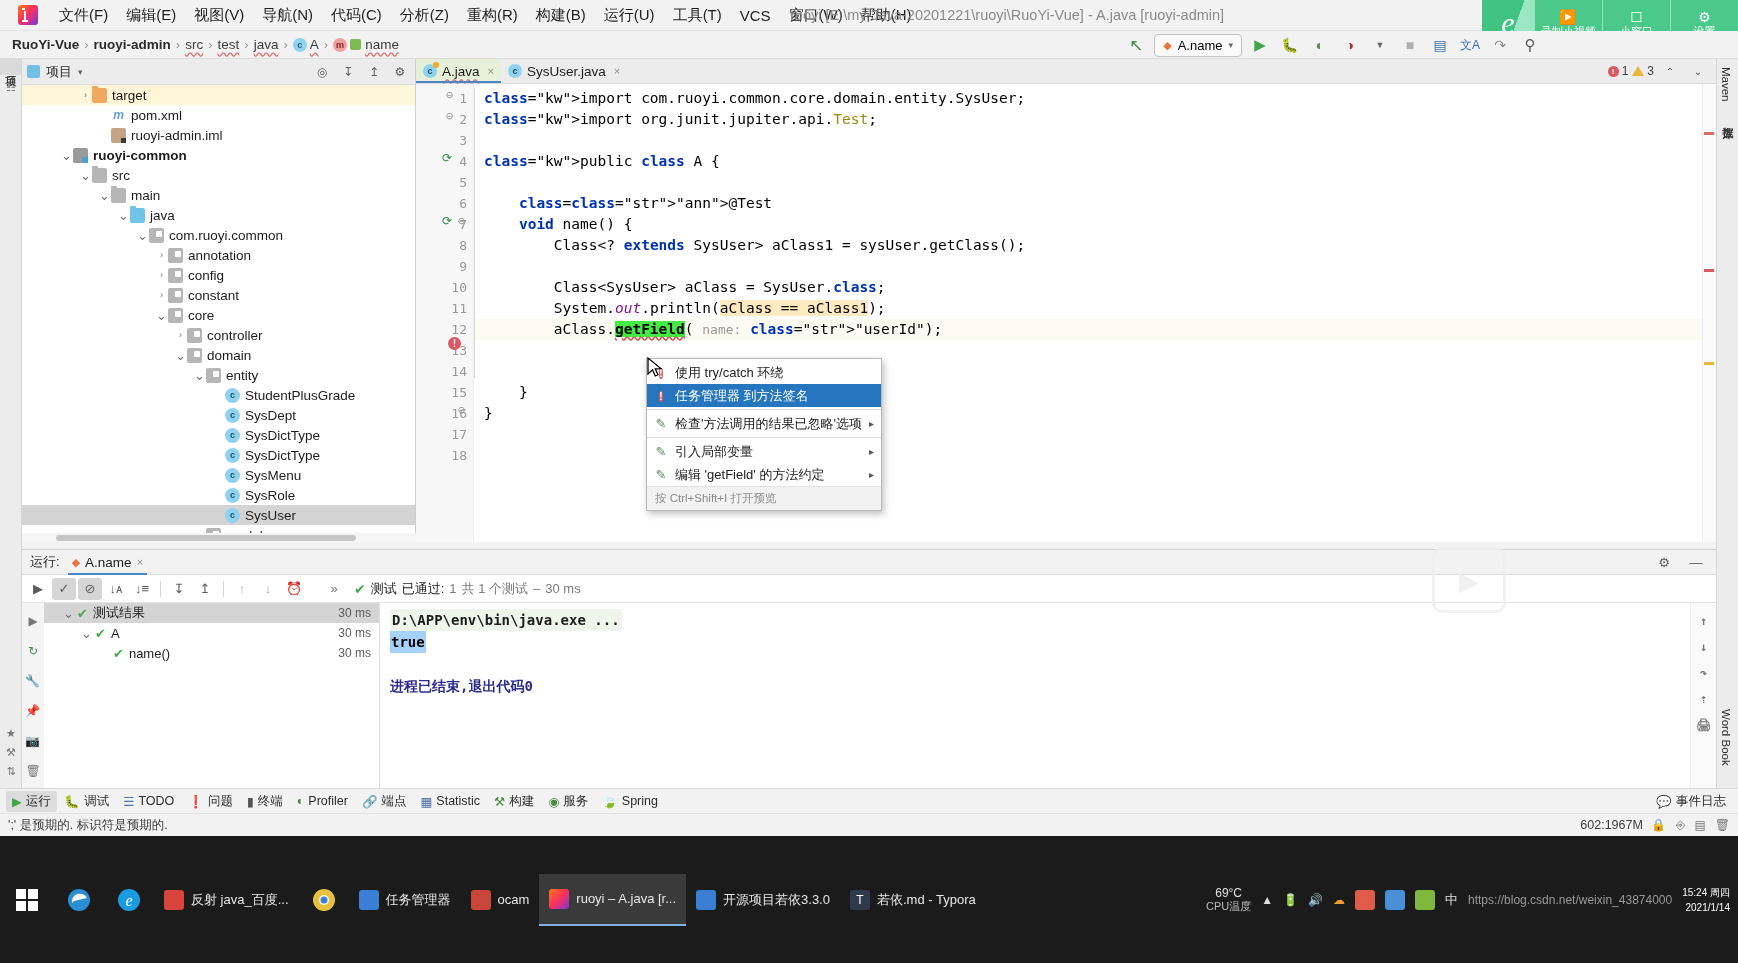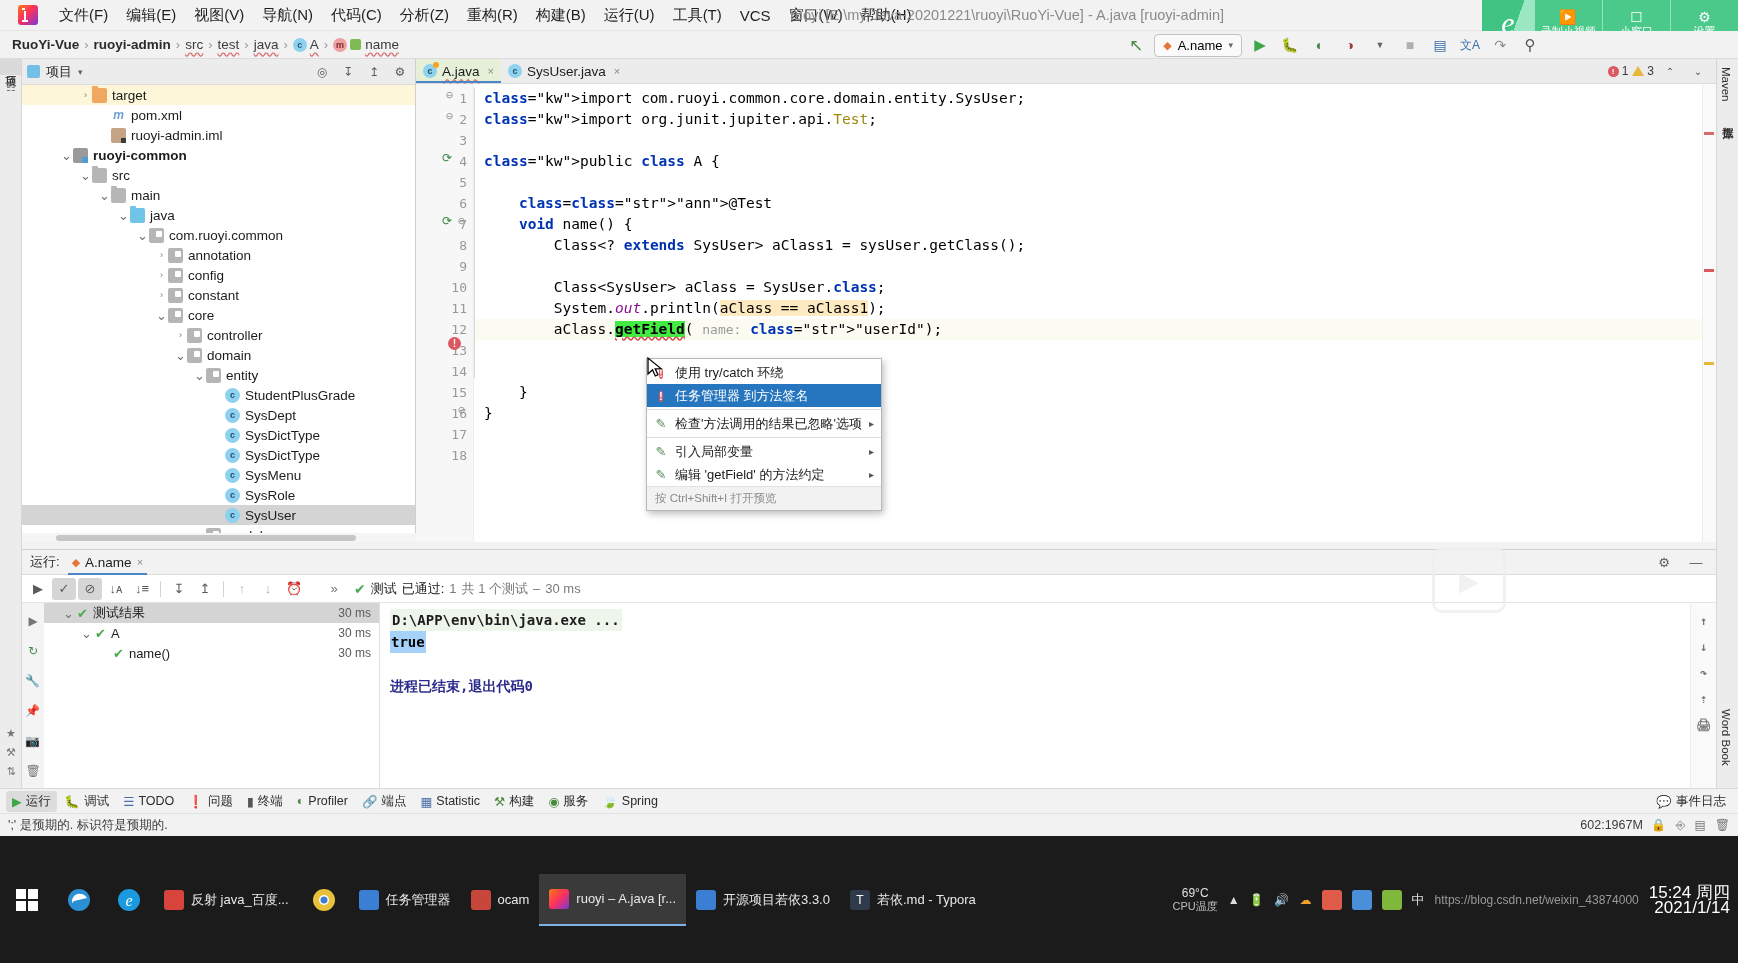--- a/index.html
+++ b/index.html
@@ -326,21 +326,21 @@
   .tb-app {
     display: flex; align-items: center; gap: 7px; height: 52px; padding: 0 10px;
     color: #e8e8e8; font-size: 13px; white-space: nowrap; max-width: 190px; overflow: hidden; cursor: default;
   }
   .tb-app.active { background: #3a3a3a; border-bottom: 2px solid #7fb3e8; }
   .tb-sq { width: 20px; height: 20px; border-radius: 3px; flex: none; }
   .tray {
     margin-left: auto; display: flex; align-items: center; gap: 10px; color: #e0e0e0; font-size: 12px; padding-right: 8px;
   }
   .tray-temp { display: flex; flex-direction: column; align-items: center; line-height: 13px; font-size: 12px; }
-  .clock { display: flex; flex-direction: column; align-items: flex-end; line-height: 15px; font-size: 17px; color: #fff; }
+  .clock { display: flex; flex-direction: column; align-items: flex-end; line-height: 15px; font-size: 10px; color: #fff; }
   .wm-url { color: #9a9a9a; font-size: 12px; }
 </style>
 </head>
 <body>
 
 <div class="ide">
 
   <div class="menubar">
     <div class="app-logo"></div>
     <div class="menu-item">文件(F)</div>

